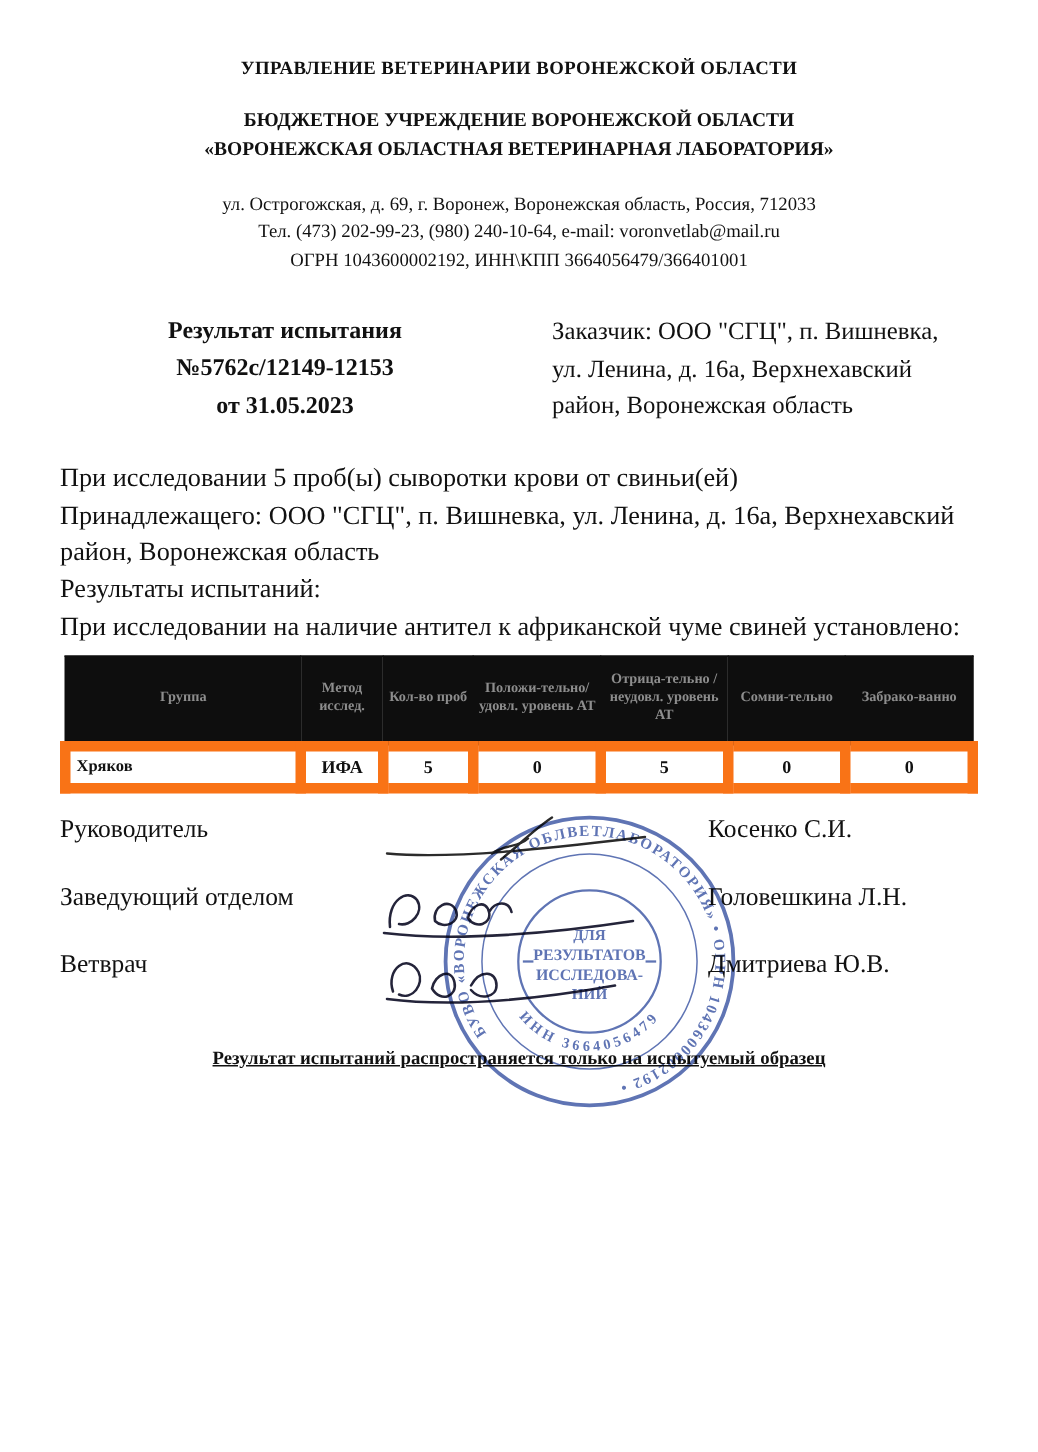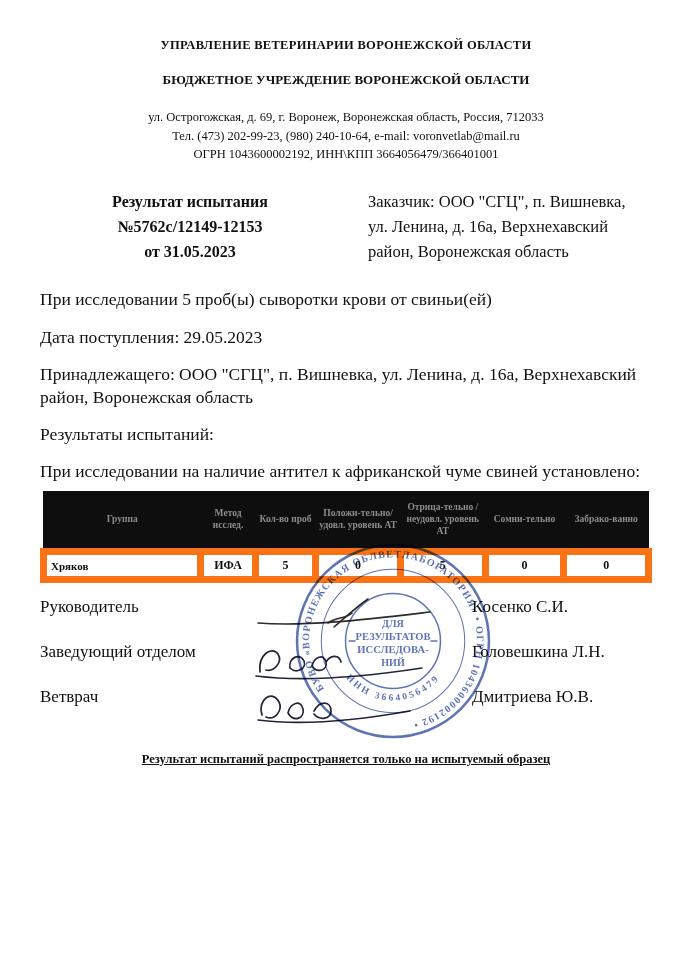--- a/index.html
+++ b/index.html
@@ -47,21 +47,21 @@
     line-height: 1.55;
   }
   .customer-block {
     width: 260px;
     margin-left: 28px;
     font-size: 16.5px;
     line-height: 1.5;
   }
   
   .body-text { margin-top: 24px; font-size: 17.5px; line-height: 1.32; }
-  .body-text .line { margin-top: 14px; }
+  .body-text .line { margin-top: 2px; }
   
   table.results {
     margin-top: 8px;
     width: 100%;
     border-collapse: collapse;
     table-layout: fixed;
   }
   table.results th {
     background: #0e0e0e;
     color: #8d8d8d;
@@ -116,40 +116,40 @@
 </style>
 </head>
 <body>
 
 <div class="page">
 
   <div class="letterhead">
     <div class="dept">УПРАВЛЕНИЕ ВЕТЕРИНАРИИ ВОРОНЕЖСКОЙ ОБЛАСТИ</div>
     <div class="org">
       <div>БЮДЖЕТНОЕ УЧРЕЖДЕНИЕ ВОРОНЕЖСКОЙ ОБЛАСТИ</div>
+      <div>«ВОРОНЕЖСКАЯ ОБЛАСТНАЯ ВЕТЕРИНАРНАЯ ЛАБОРАТОРИЯ»</div>
     </div>
     <div class="addr">
       <div>ул. Острогожская, д. 69, г. Воронеж, Воронежская область, Россия, 712033</div>
       <div>Тел. (473) 202-99-23, (980) 240-10-64, e-mail: voronvetlab@mail.ru</div>
       <div>ОГРН 1043600002192, ИНН\КПП 3664056479/366401001</div>
     </div>
   </div>
 
   <div class="head-row">
     <div class="result-block">
       <div>Результат испытания</div>
       <div>№5762с/12149-12153</div>
       <div>от 31.05.2023</div>
     </div>
     <div class="customer-block">Заказчик: ООО "СГЦ", п. Вишневка, ул. Ленина, д. 16а, Верхнехавский район, Воронежская область</div>
   </div>
 
   <div class="body-text">
     <div class="line">При исследовании 5 проб(ы) сыворотки крови от свиньи(ей)</div>
-    <div class="line">Дата поступления: 29.05.2023</div>
     <div class="line">Принадлежащего: ООО "СГЦ", п. Вишневка, ул. Ленина, д. 16а, Верхнехавский район, Воронежская область</div>
     <div class="line">Результаты испытаний:</div>
     <div class="line">При исследовании на наличие антител к африканской чуме свиней установлено:</div>
   </div>
 
   <table class="results">
     <colgroup>
       <col style="width:26%">
         <col style="width:9%">
         <col style="width:10%">

